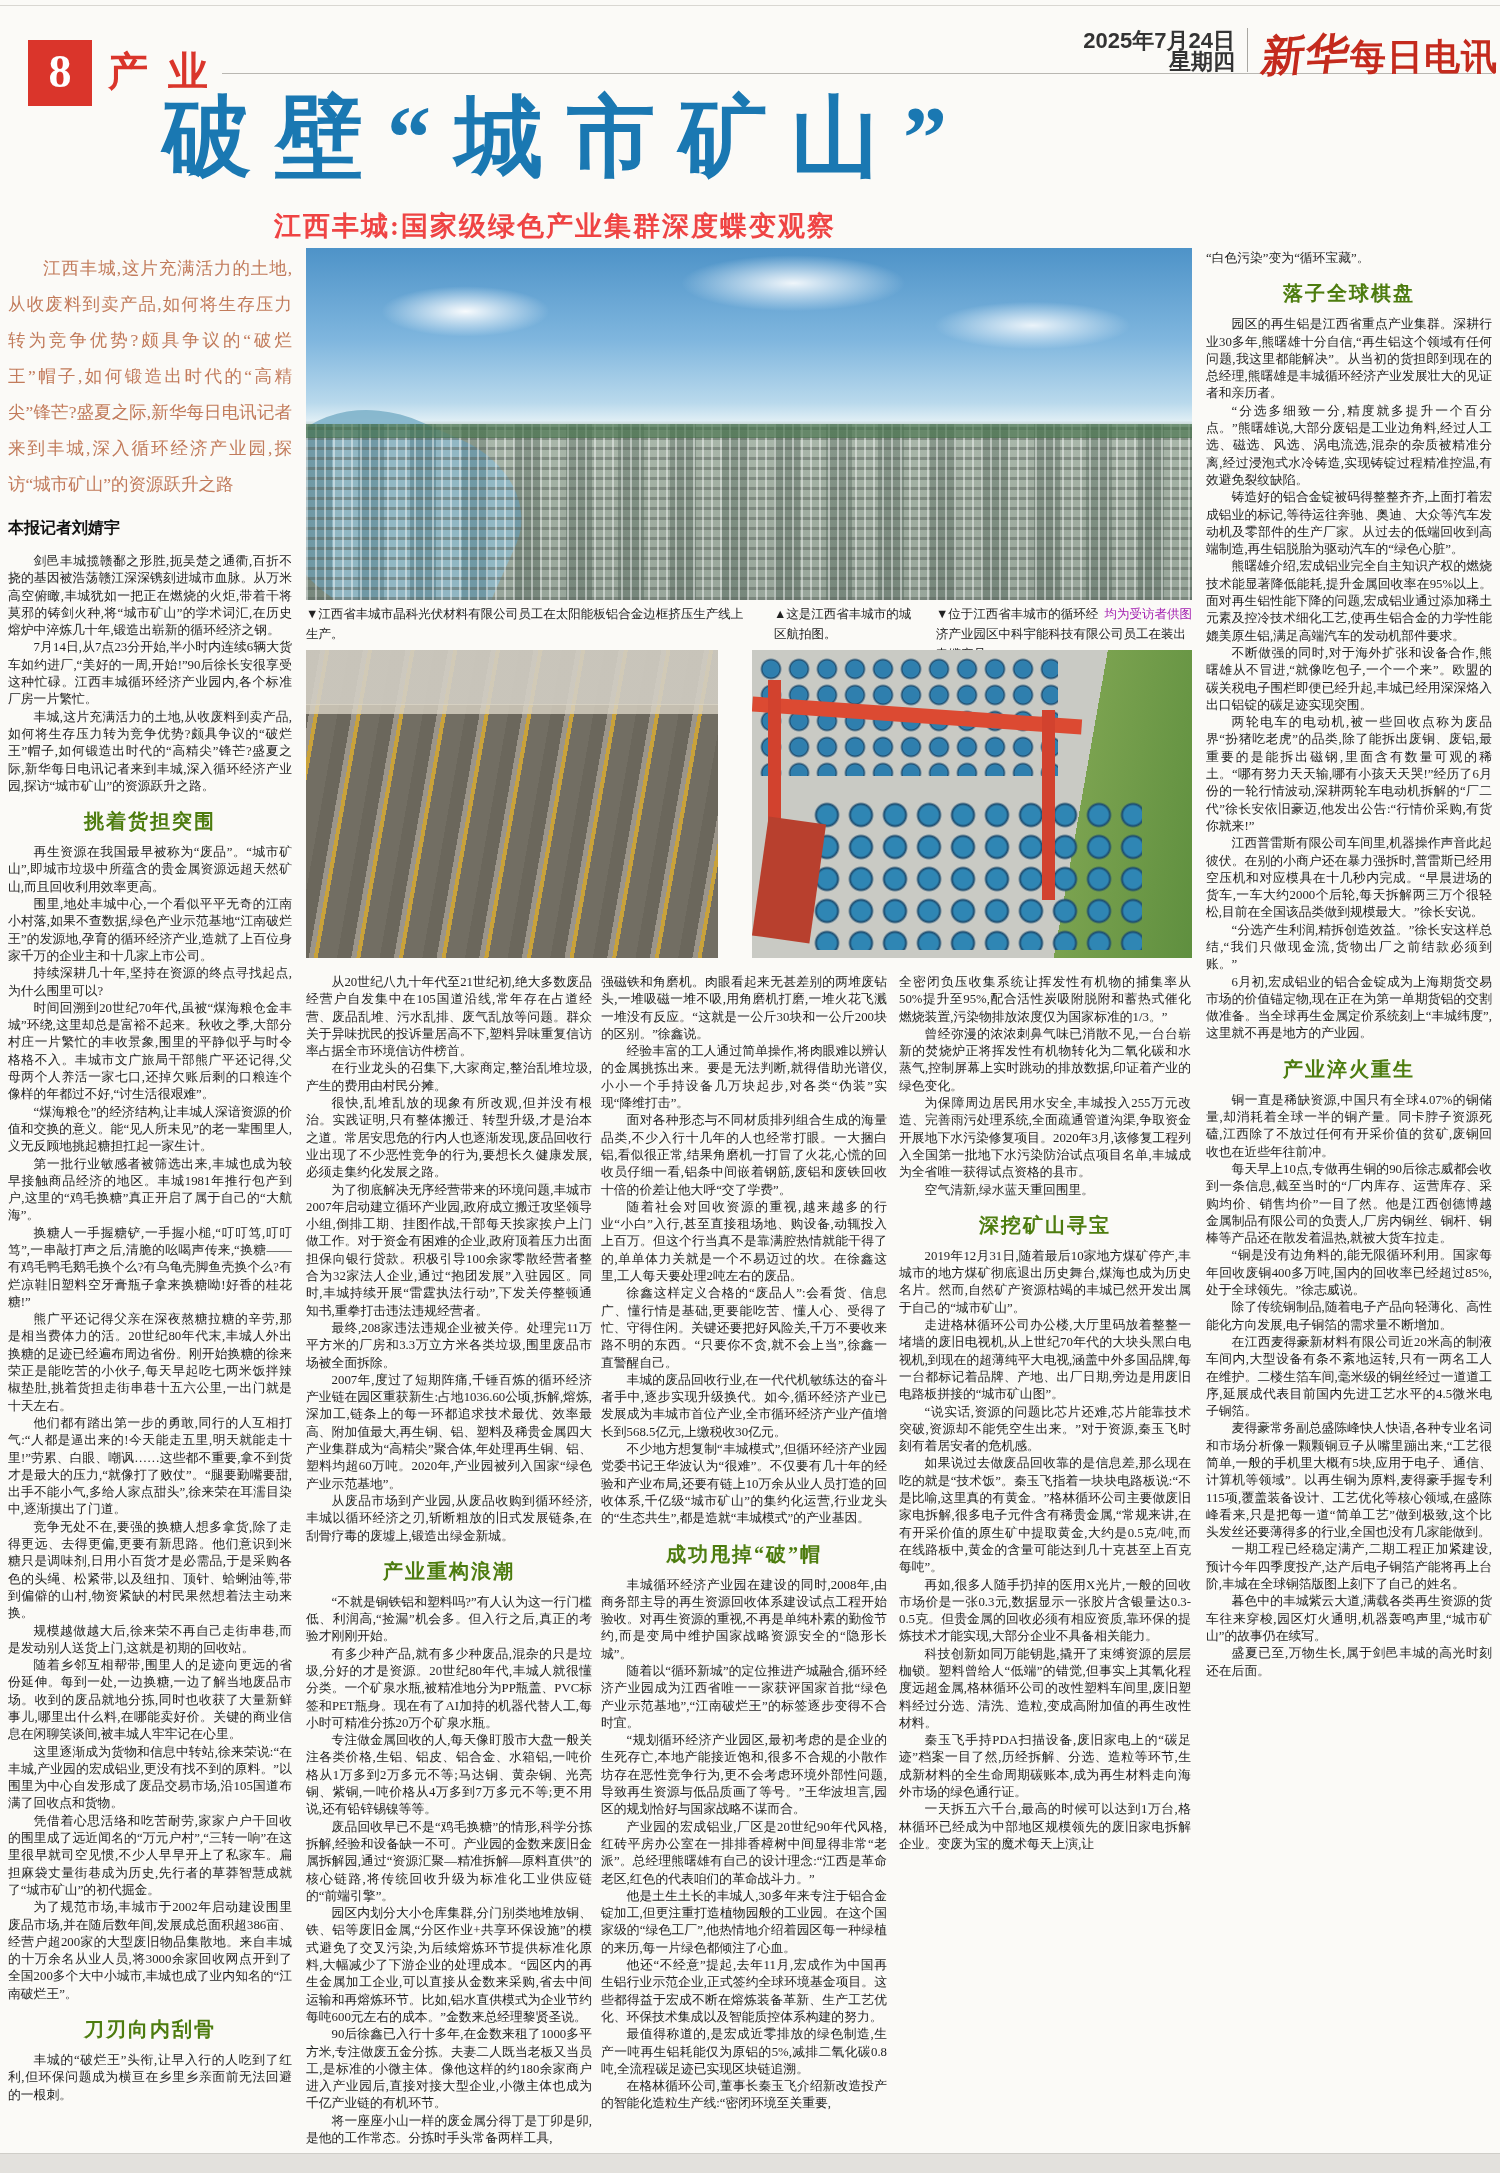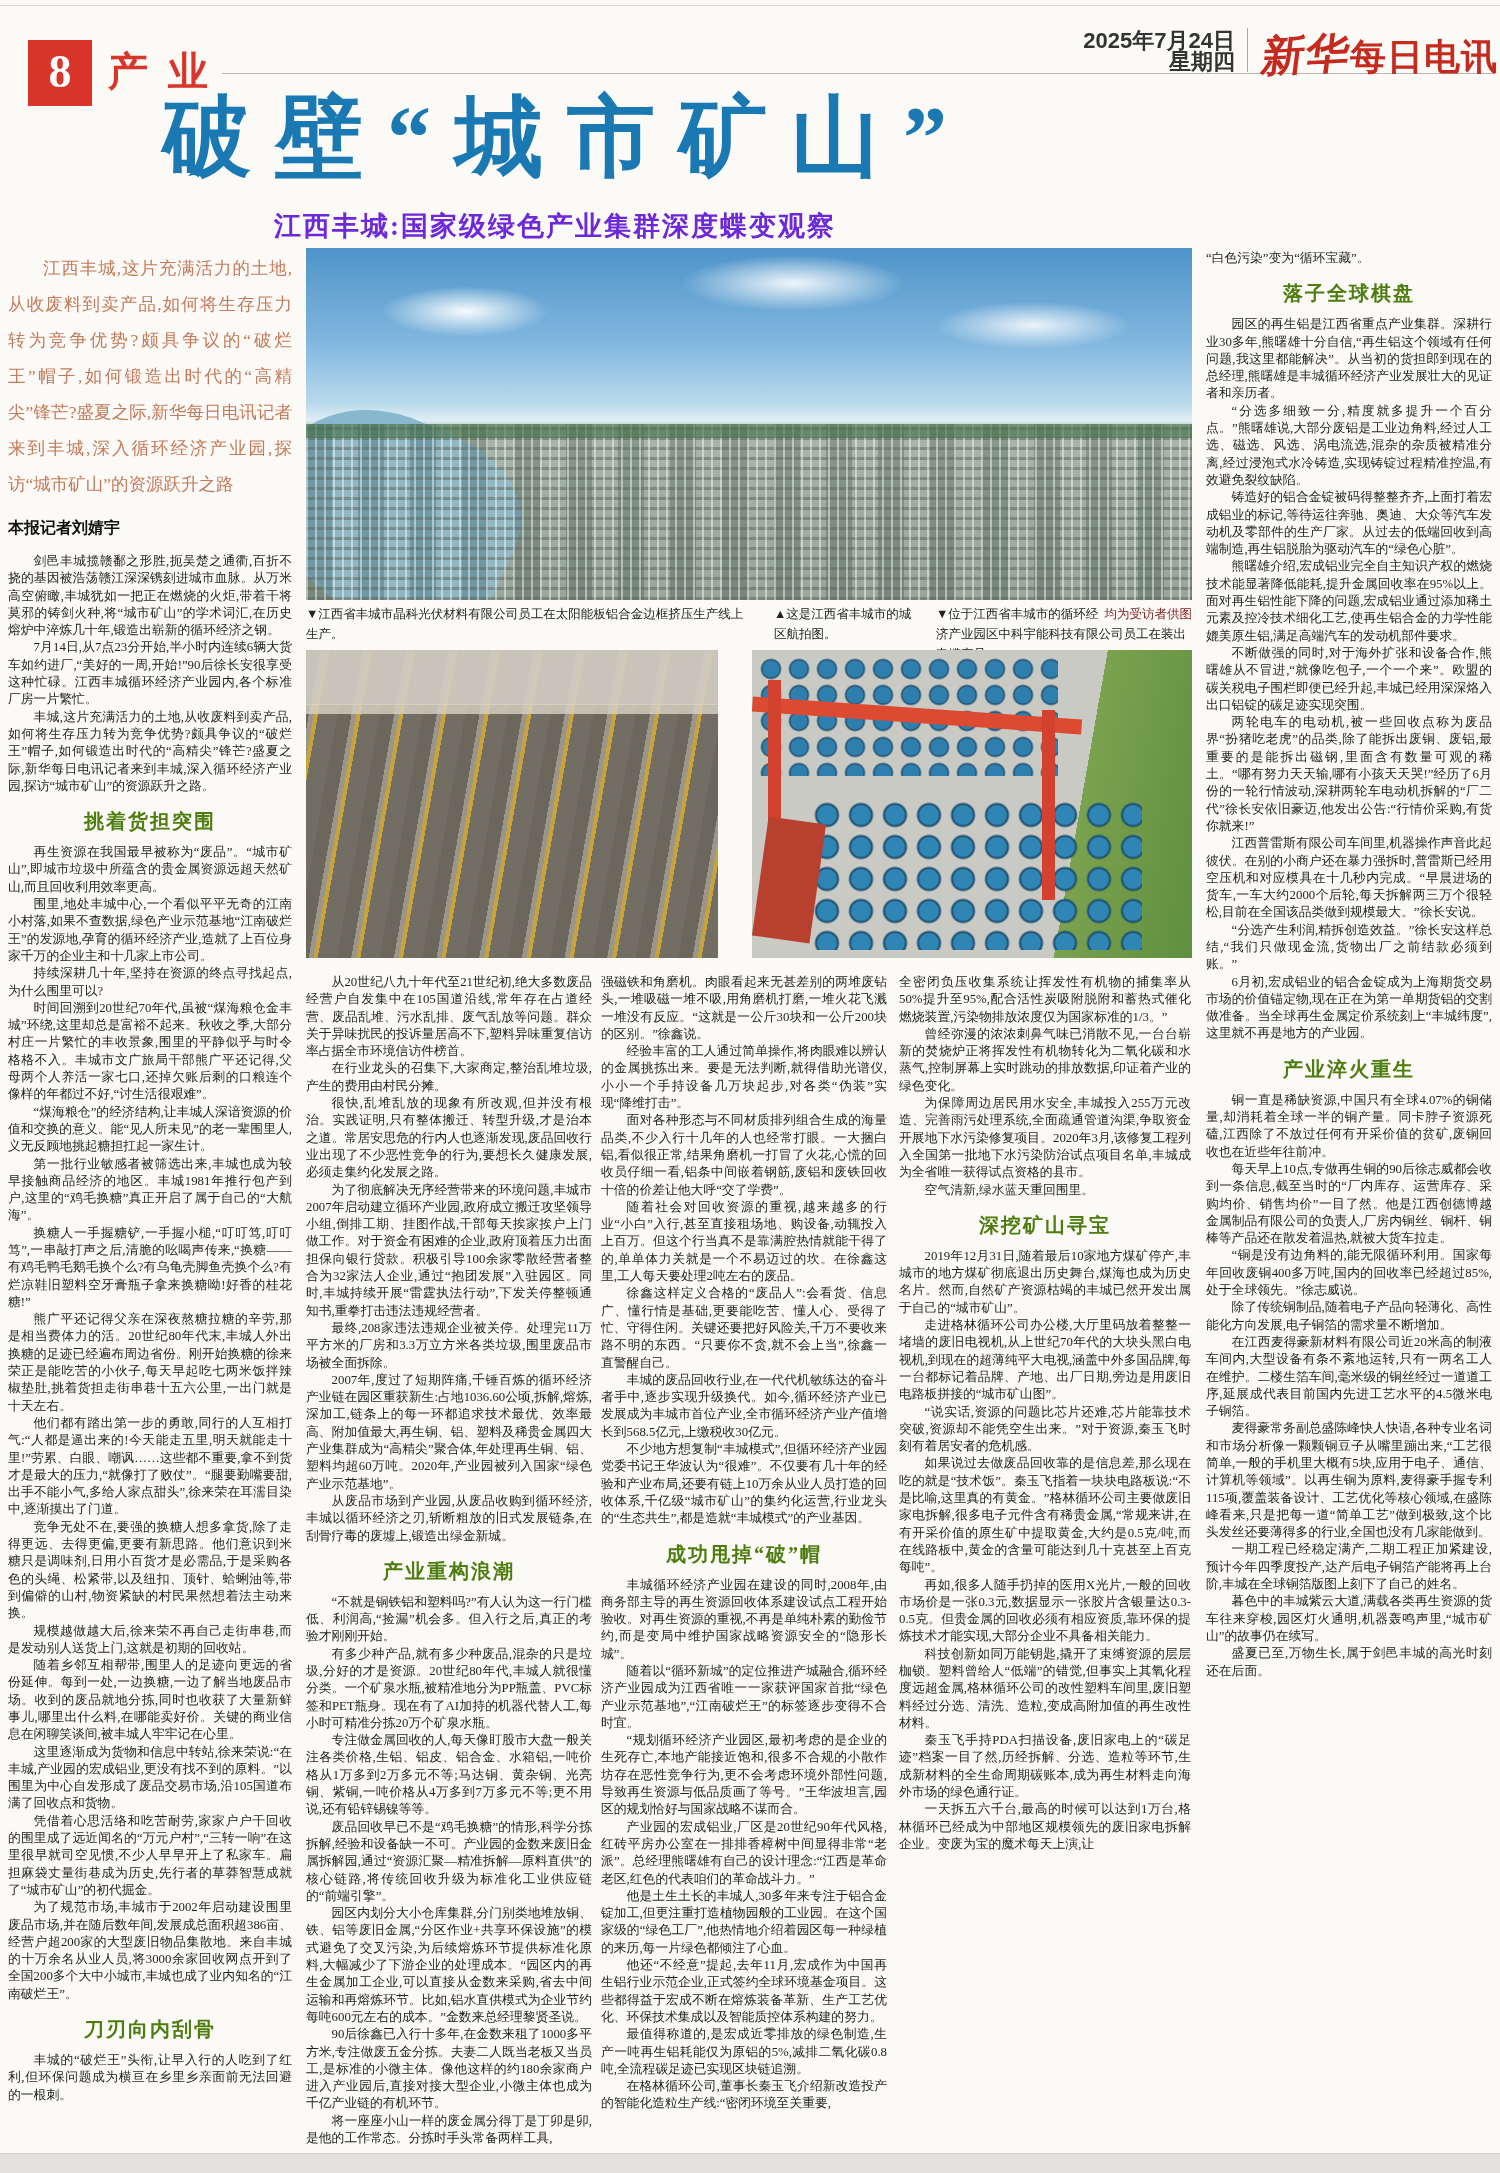--- a/index.html
+++ b/index.html
@@ -16,21 +16,21 @@
   .dateblock{position:absolute;left:1020px;top:30px;width:215px;text-align:right;
              font-family:"Liberation Sans","DejaVu Sans",sans-serif;font-weight:600;color:#333;font-size:22px;line-height:21px;}
   .datediv{position:absolute;left:1247px;top:28px;width:1px;height:44px;background:#a9a7a2;}
   .masthead{position:absolute;left:1262px;top:26px;color:#c42a1d;white-space:nowrap;}
   .masthead .script{display:inline-block;font-size:43px;font-weight:bold;transform:skewX(-10deg) rotate(-3deg);letter-spacing:1px;}
   .masthead .rest{font-size:36px;font-weight:bold;letter-spacing:1px;}
 
   
   .headline{position:absolute;left:0;top:90px;width:1110px;text-align:center;color:#1a78b2;
             font-size:88px;font-weight:bold;letter-spacing:24px;line-height:1.1;white-space:nowrap;padding-left:12px;}
-  .subhead{position:absolute;left:0;top:208px;width:1110px;text-align:center;color:#6d28d9;
+  .subhead{position:absolute;left:0;top:208px;width:1110px;text-align:center;color:#ef4444;
            font-size:27px;font-weight:bold;letter-spacing:2px;}
 
   
   .col{position:absolute;overflow:hidden;color:#1f1f1f;}
   .p{font-size:12.8px;line-height:17.3px;text-align:justify;text-indent:2em;margin:0;}
   .p.noind{text-indent:0;}
   .h2{font-size:20px;font-weight:bold;text-align:center;margin:13px 0 9px 0;color:#4d7c0f;letter-spacing:2px;}
   .lead{color:#c27b5b;font-size:17.5px;line-height:36px;text-align:justify;text-indent:2em;margin-bottom:16px;}
   .byline{font-size:16px;font-weight:bold;color:#111;margin:6px 0 14px 0;}
 
@@ -66,21 +66,21 @@
   .cable .craneV1{position:absolute;left:16px;top:30px;width:13px;height:200px;background:#d2422e;}
   .cable .craneV2{position:absolute;left:290px;top:60px;width:13px;height:190px;background:#d2422e;}
   .cable .craneH{position:absolute;left:0;top:58px;width:330px;height:15px;background:#dc4a32;transform:rotate(4deg);}
   .cable .truck{position:absolute;left:8px;top:170px;width:58px;height:120px;background:#b8402e;transform:rotate(8deg);}
 
   .caprow{position:absolute;left:306px;top:604px;width:886px;height:46px;display:flex;gap:20px;
           font-size:12.5px;line-height:20px;color:#222;}
   .cap1{width:448px;}
   .cap2{width:142px;}
   .cap3{flex:1;}
-  .credit{float:right;color:#7f1d1d;}
+  .credit{float:right;color:#a21caf;}
 </style>
 </head>
 <body>
 
 <div class="page">
   <div class="topline"></div>
 
   <div class="pagenum">8</div>
   <div class="sectionname">产业</div>
   <div class="headrule"></div>

